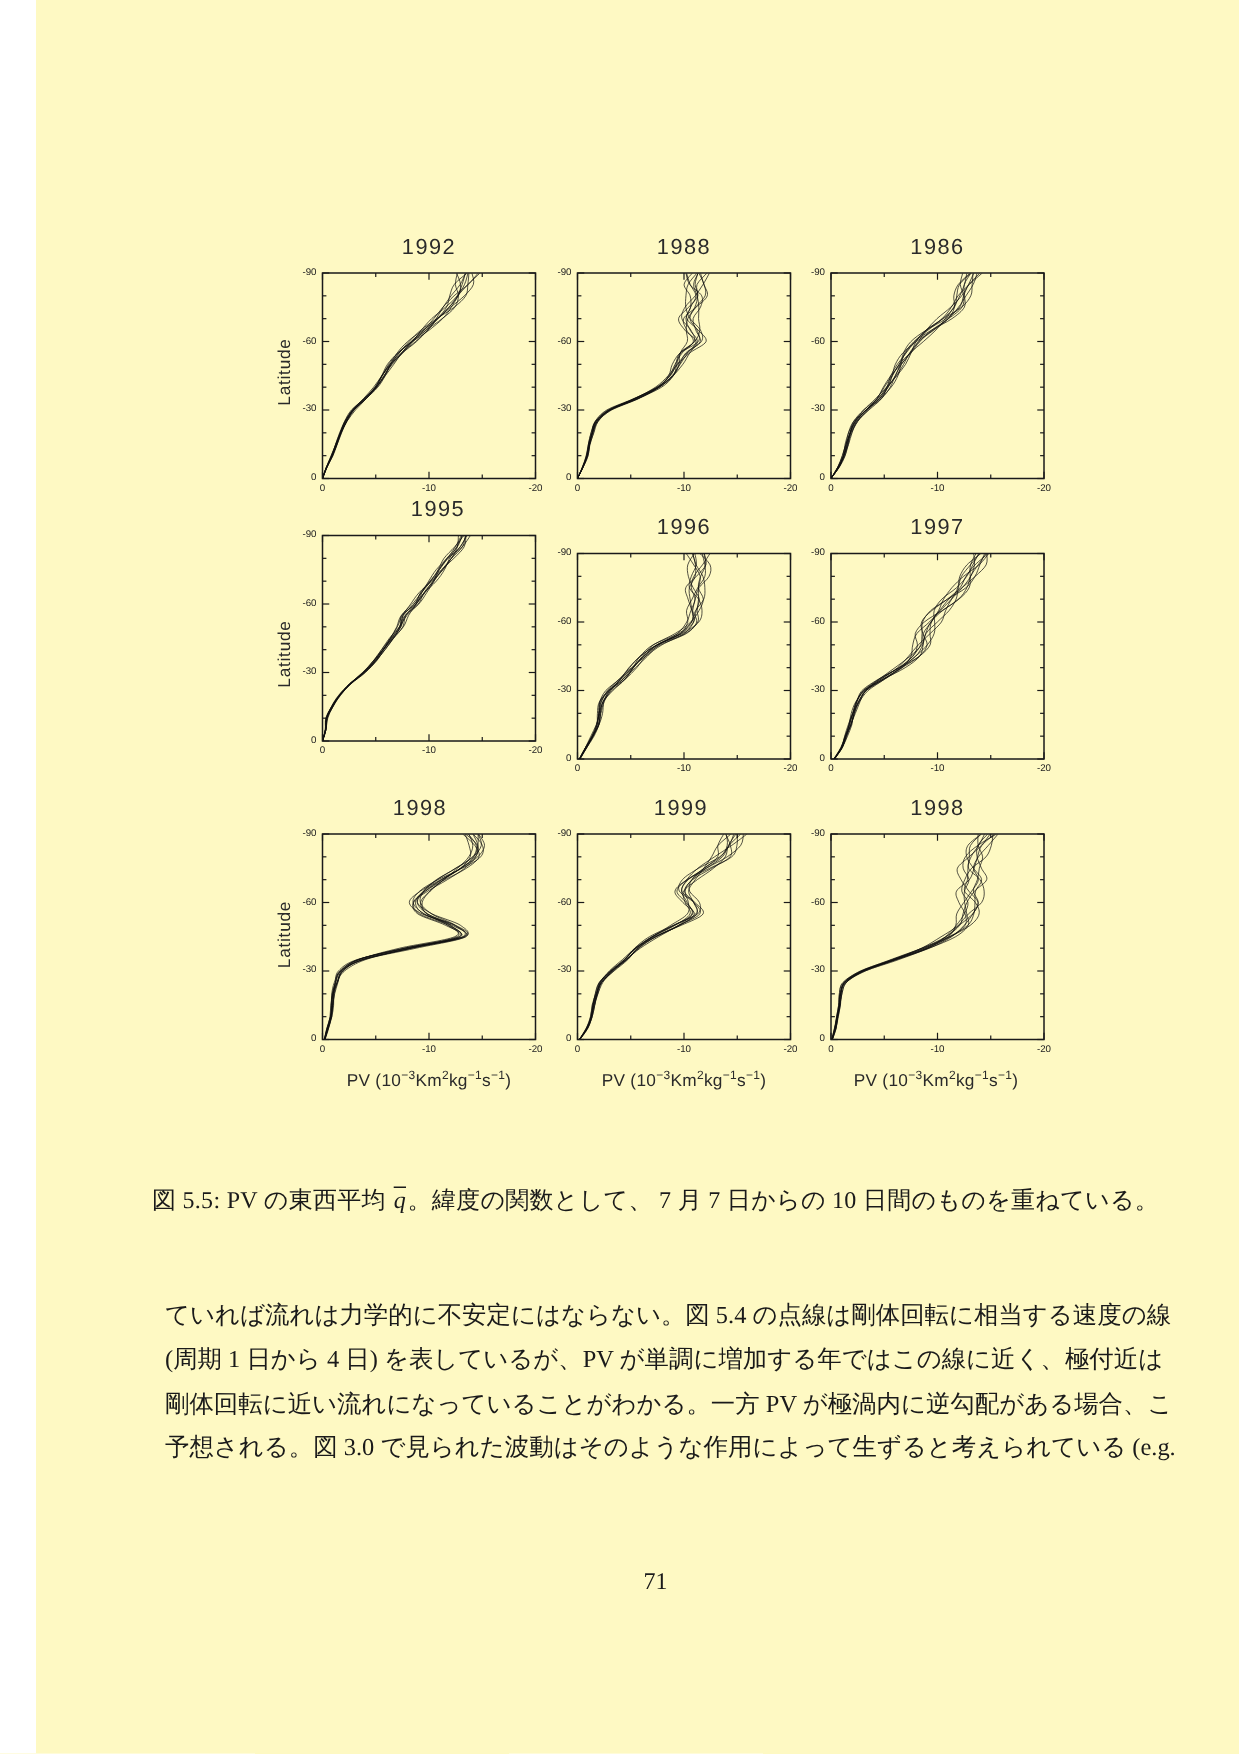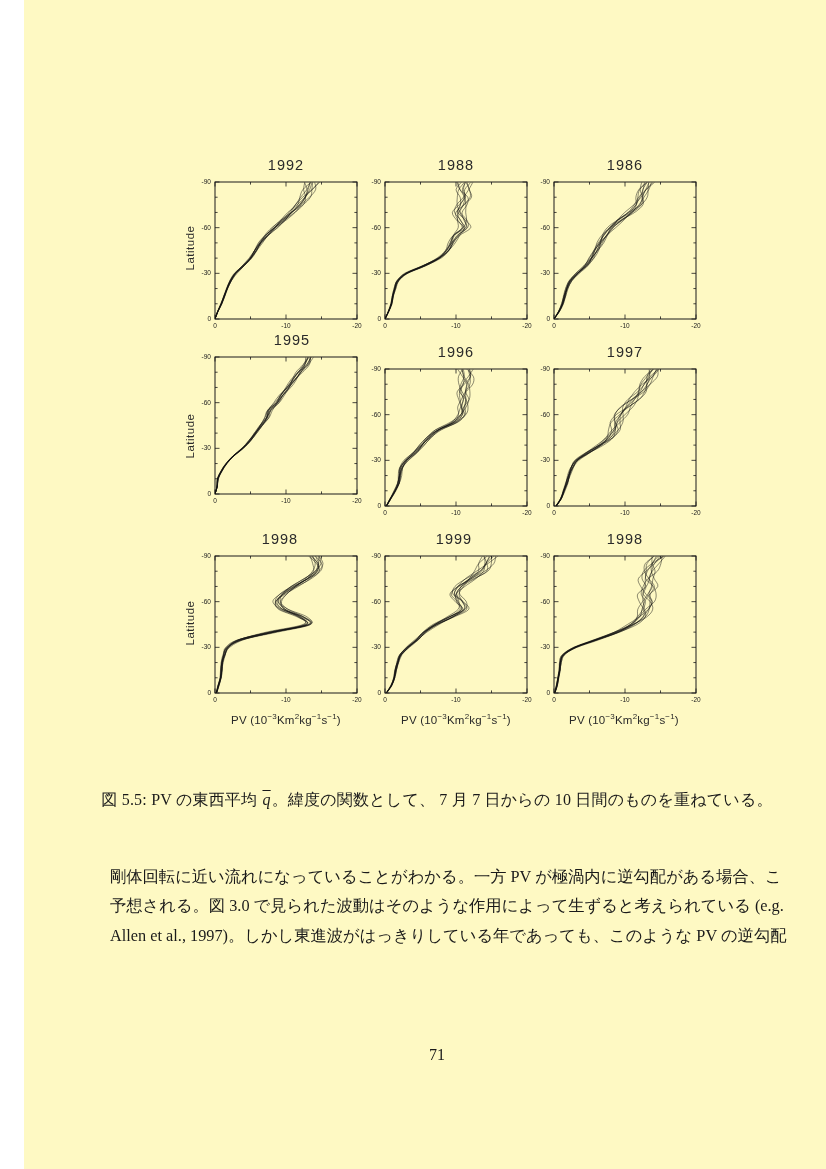--- a/index.html
+++ b/index.html
@@ -628,20 +628,21 @@
   <div class="lat-label lat-r1">Latitude</div>
   <div class="lat-label lat-r2">Latitude</div>
 
   <div class="pv-unit pv-u0"><span>PV (10</span><sup>−3</sup><span>Km</span><sup>2</sup><span>kg</span><sup>−1</sup><span>s</span><sup>−1</sup><span>)</span></div>
   <div class="pv-unit pv-u1"><span>PV (10</span><sup>−3</sup><span>Km</span><sup>2</sup><span>kg</span><sup>−1</sup><span>s</span><sup>−1</sup><span>)</span></div>
   <div class="pv-unit pv-u2"><span>PV (10</span><sup>−3</sup><span>Km</span><sup>2</sup><span>kg</span><sup>−1</sup><span>s</span><sup>−1</sup><span>)</span></div>
 
   <div class="caption"><span>図 5.5: PV の東西平均 </span><span class="qbar">q</span><span>。緯度の関数として、&nbsp;7 月 7 日からの 10 日間のものを重ねている。</span></div>
 
   <div class="body-text">
+    <div class="body-line">ていれば流れは力学的に不安定にはならない。図 5.4 の点線は剛体回転に相当する速度の線</div>
+    <div class="body-line">(周期 1 日から 4 日) を表しているが、PV が単調に増加する年ではこの線に近く、極付近は</div>
     <div class="body-line">剛体回転に近い流れになっていることがわかる。一方 PV が極渦内に逆勾配がある場合、こ</div>
     <div class="body-line">予想される。図 3.0 で見られた波動はそのような作用によって生ずると考えられている (e.g.</div>
-    <div class="body-line">Allen et al., 1997)。しかし東進波がはっきりしている年であっても、このような PV の逆勾配</div>
   </div>
 
   <div class="page-number">71</div>
 
 </div>
 
 </body></html>

